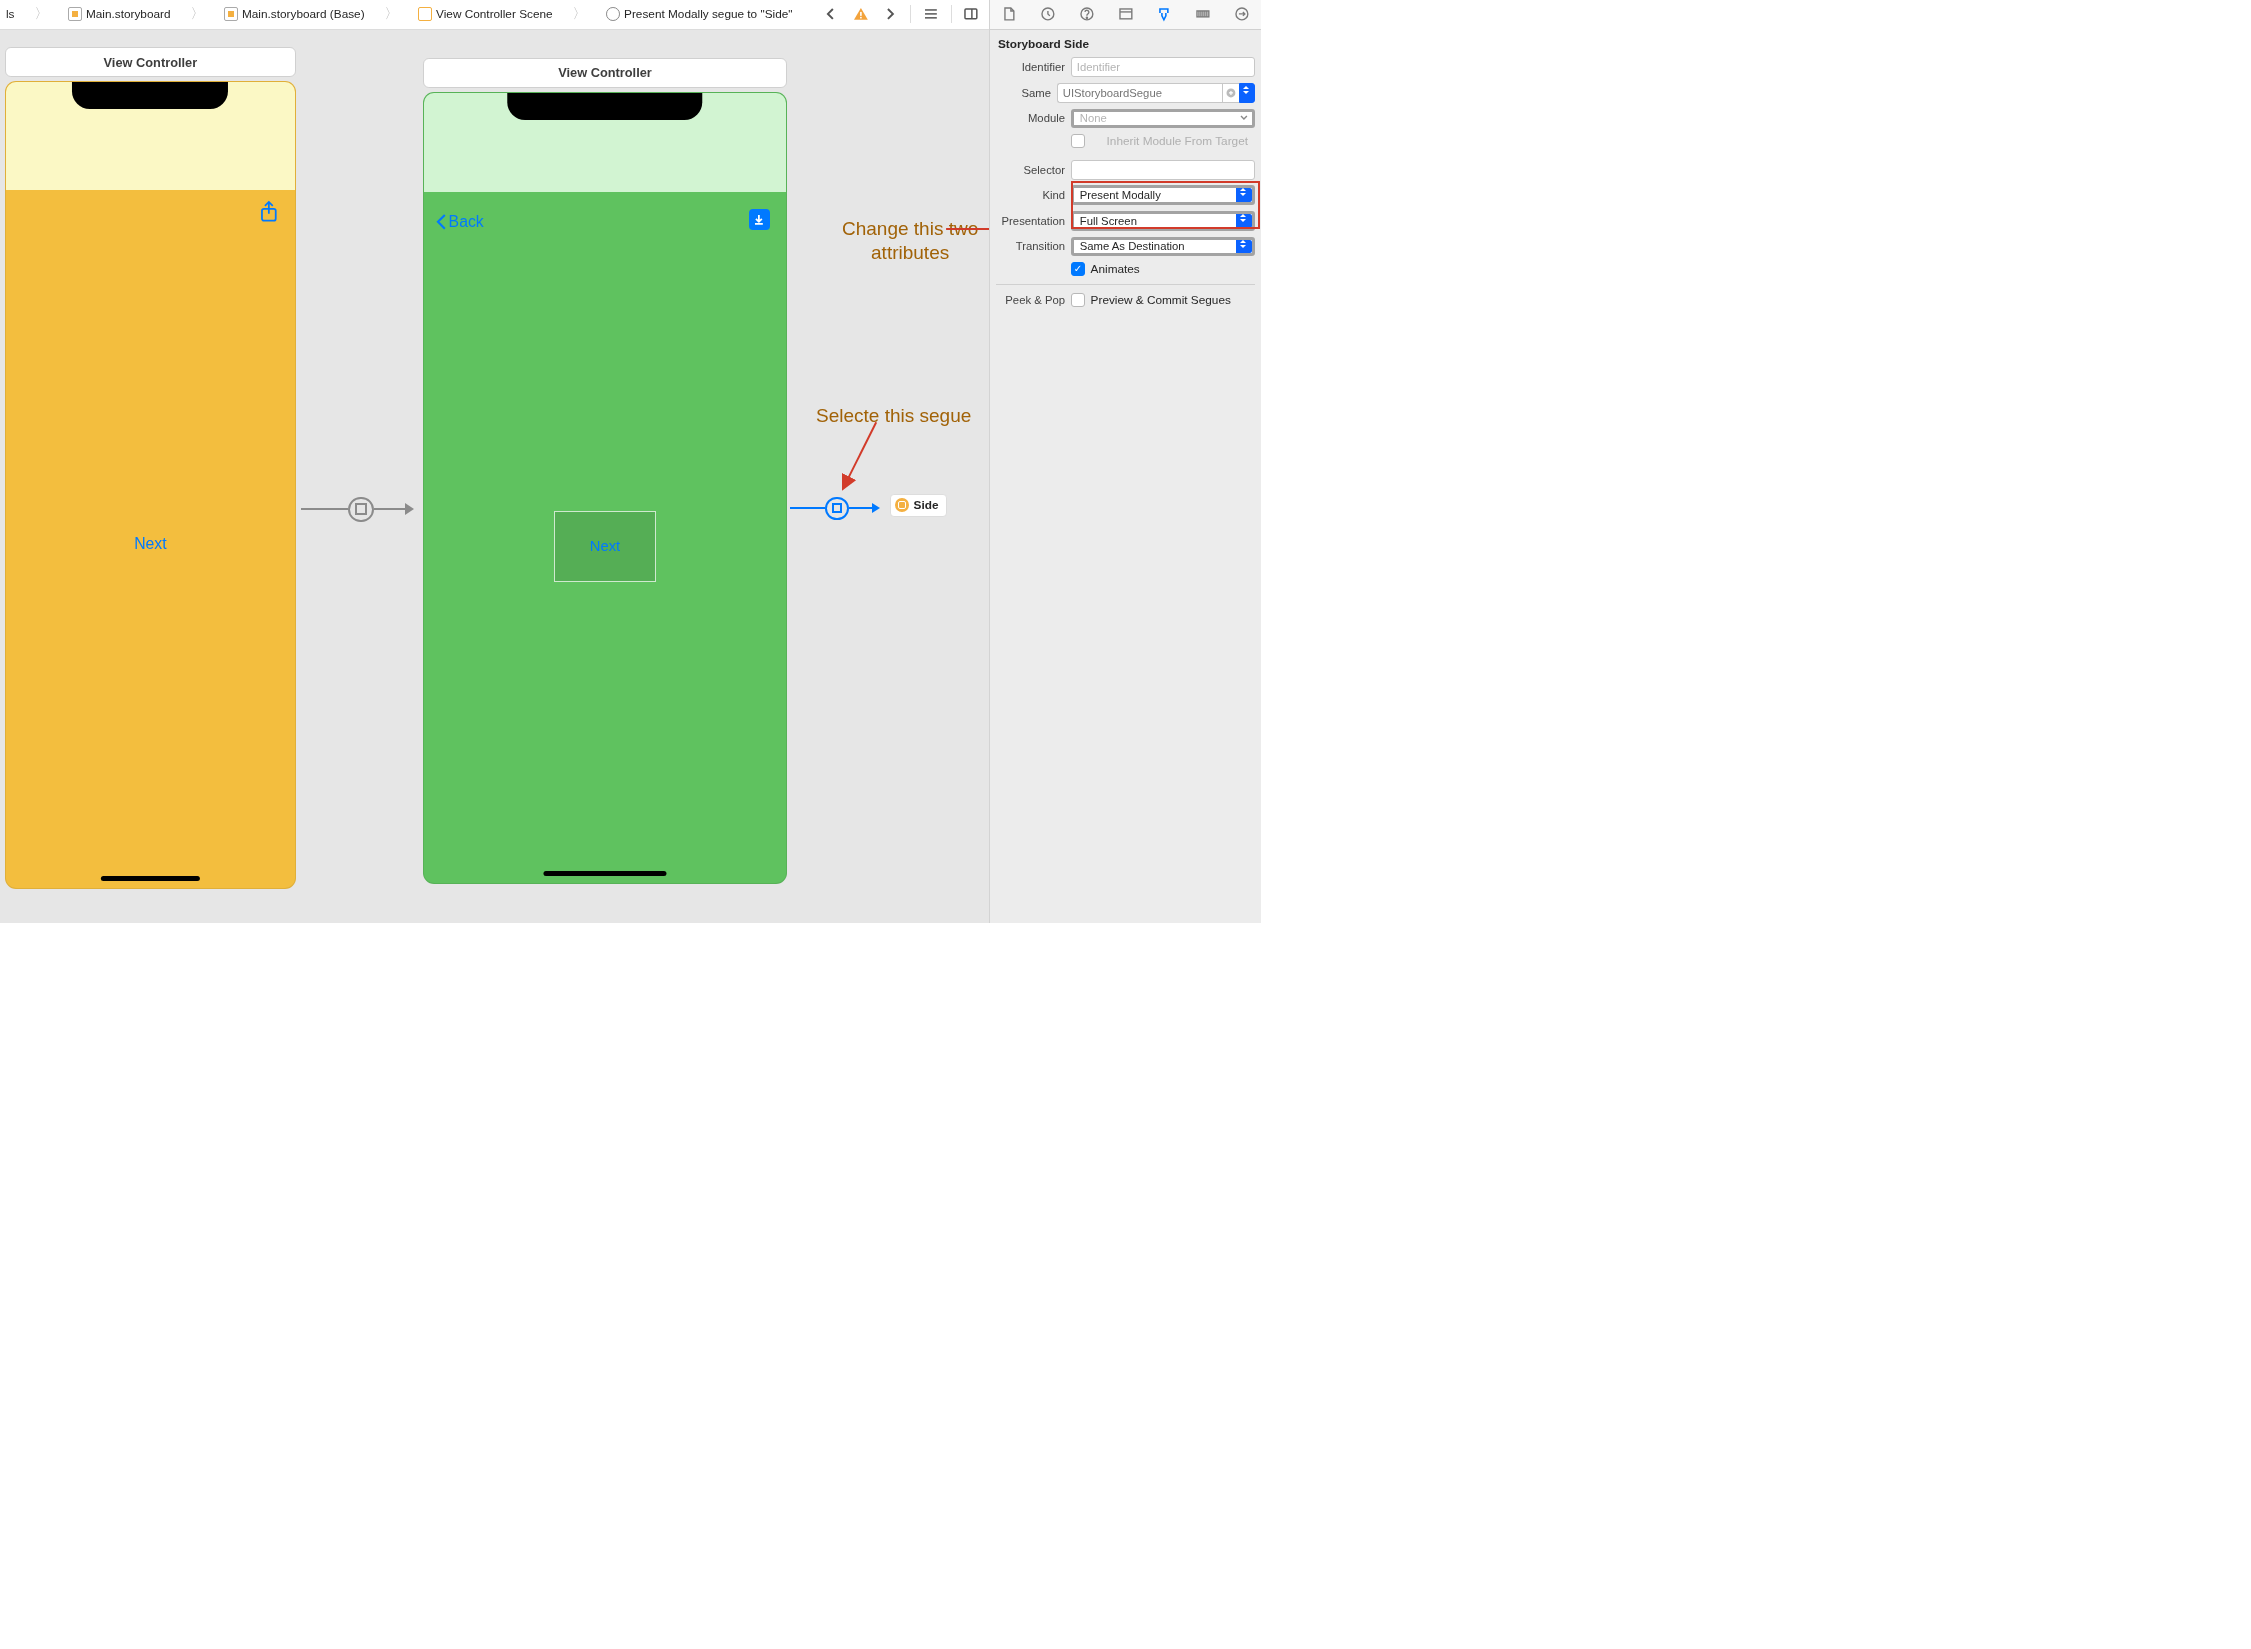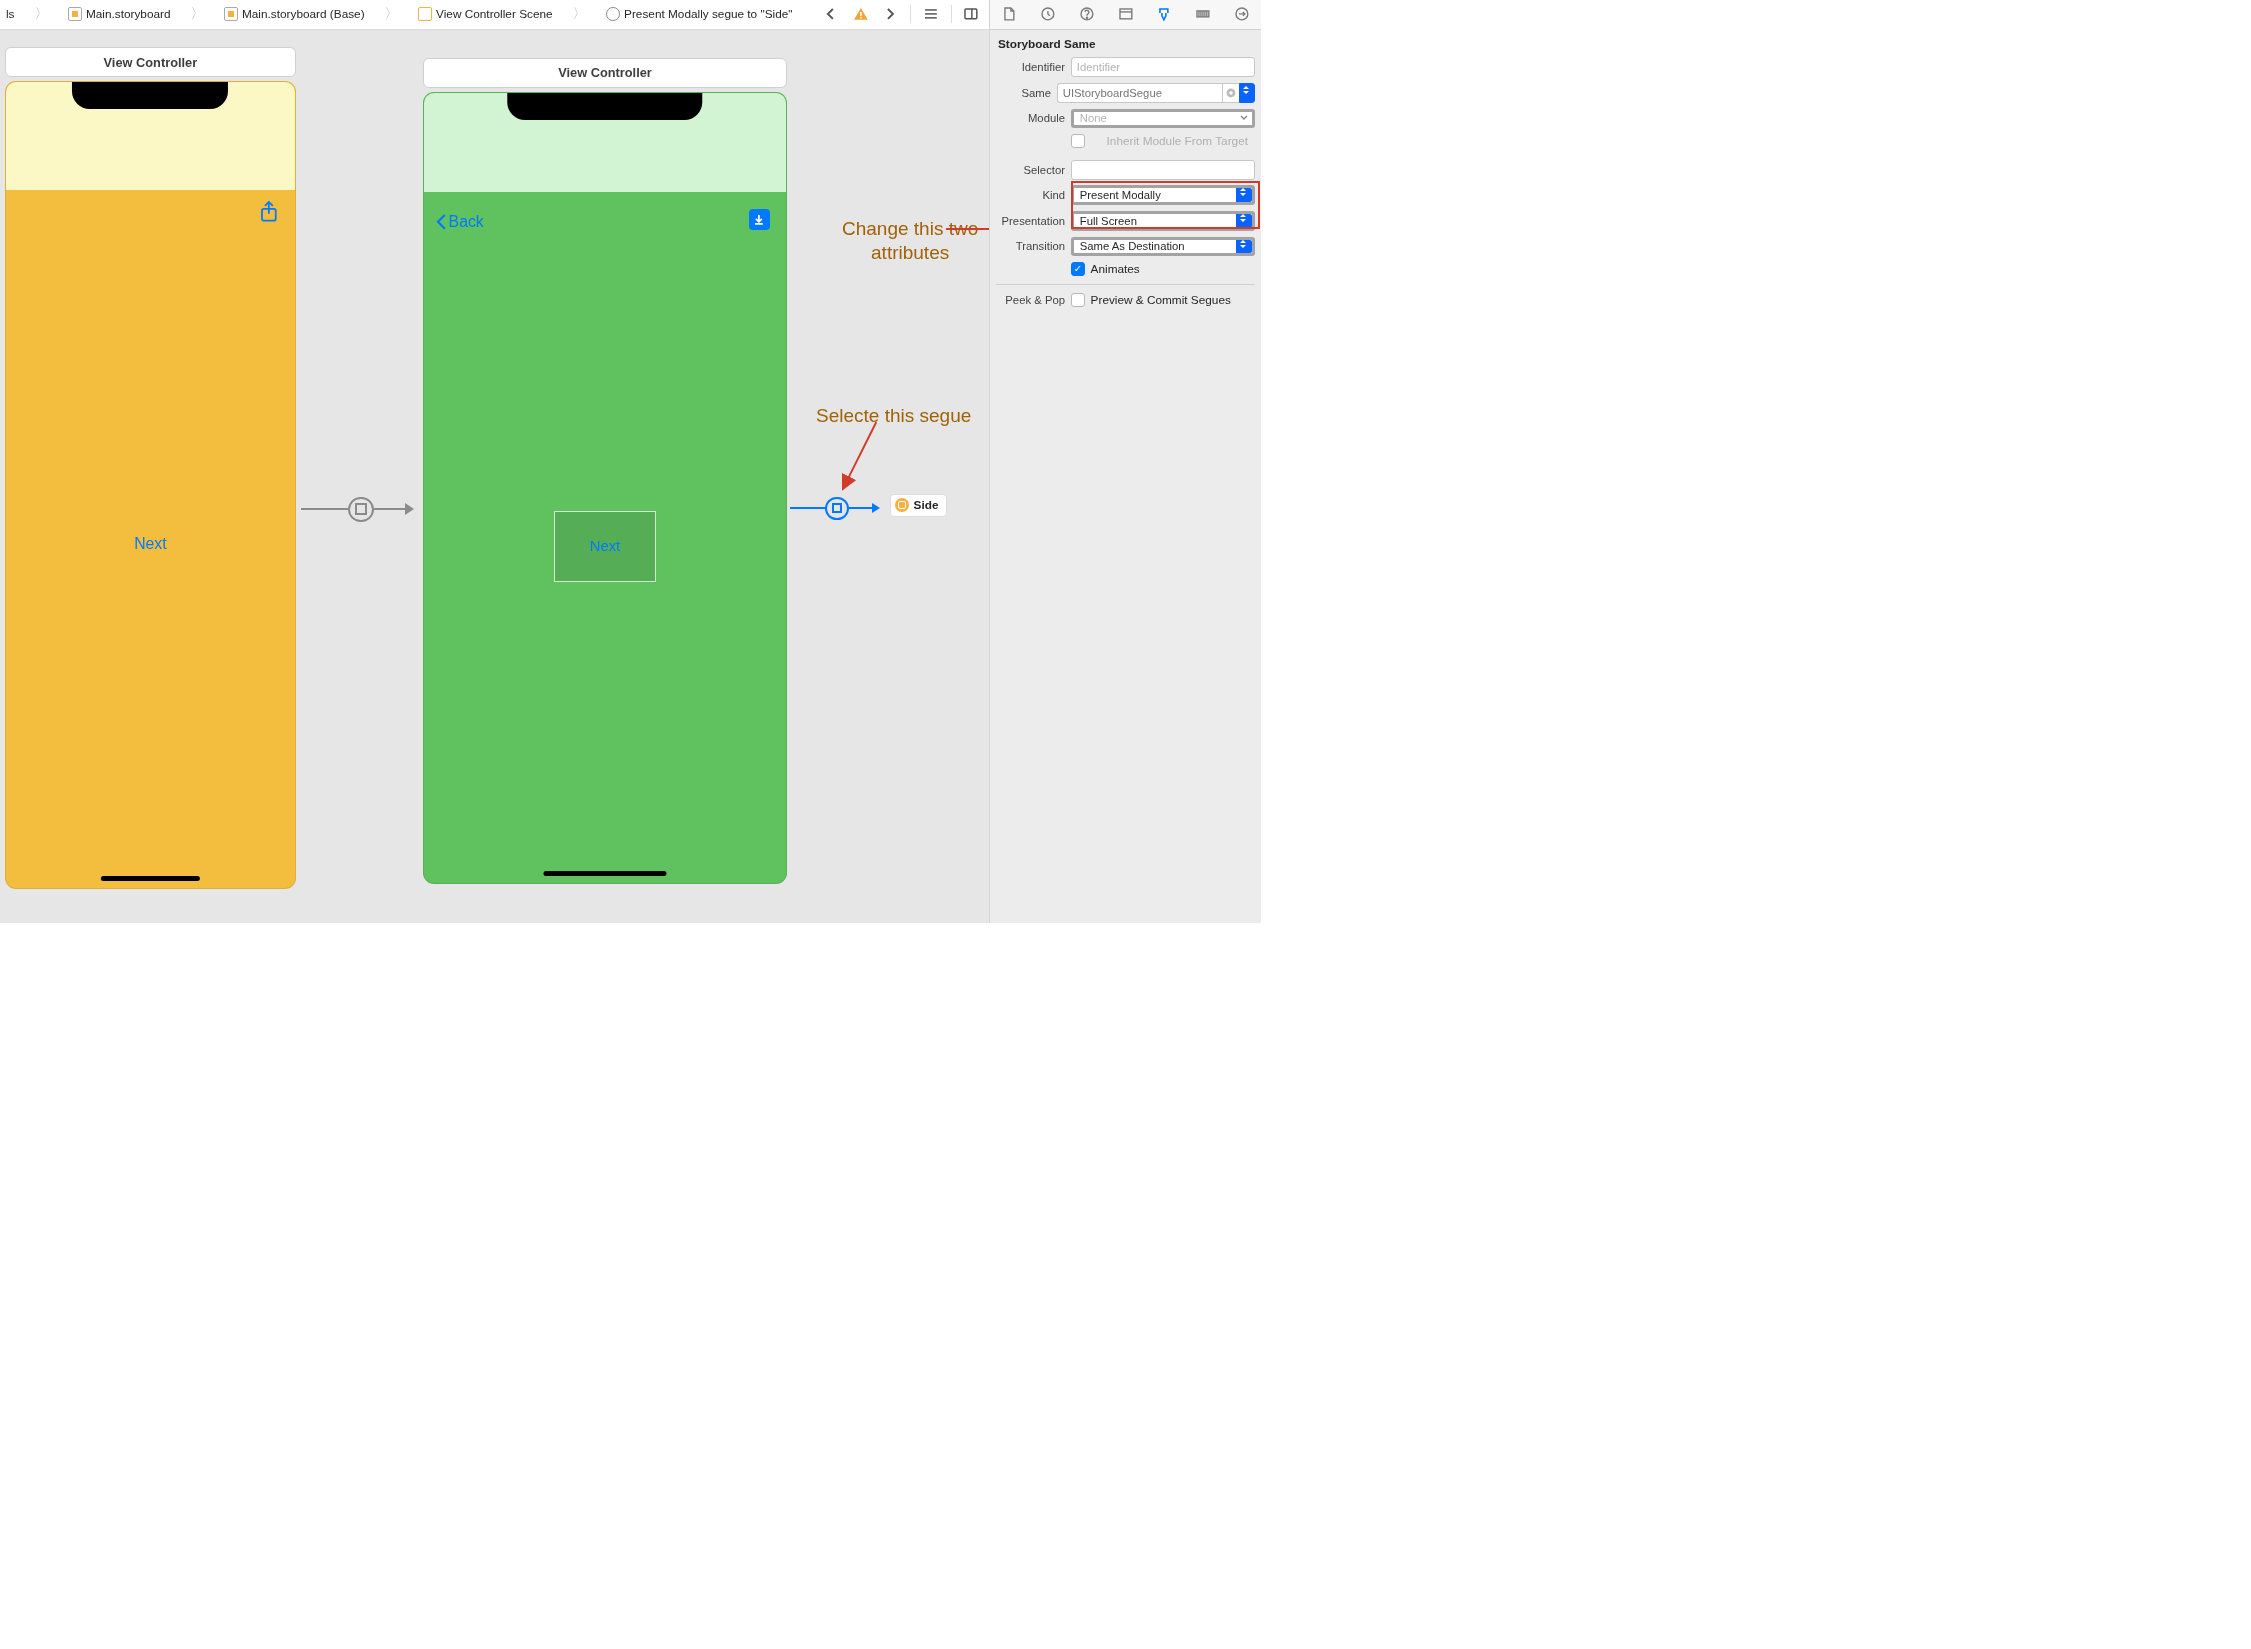--- a/index.html
+++ b/index.html
@@ -300,21 +300,21 @@
       </div>
     <div class="insp-tab">
         <svg viewBox="0 0 16 16" fill="none" stroke="currentColor" stroke-width="1.4">
           <circle cx="8" cy="8" r="6"></circle>
           <path d="M5 8h6M9 6l2 2-2 2"></path>
         </svg>
       </div>
   </div>
 
   <div class="insp-body">
-    <div class="insp-header"><span>Storyboard Same</span></div>
+    <div class="insp-header"><span>Storyboard Side</span></div>
 
     <div class="row">
       <div class="lbl"><span>Identifier</span></div>
       <div class="ctrl"><input class="txt-in" placeholder="Identifier" style=""></div>
     </div>
 
     <div class="row">
       <div class="lbl"><span>Same</span></div>
       <div class="ctrl">
         <div class="combo">

